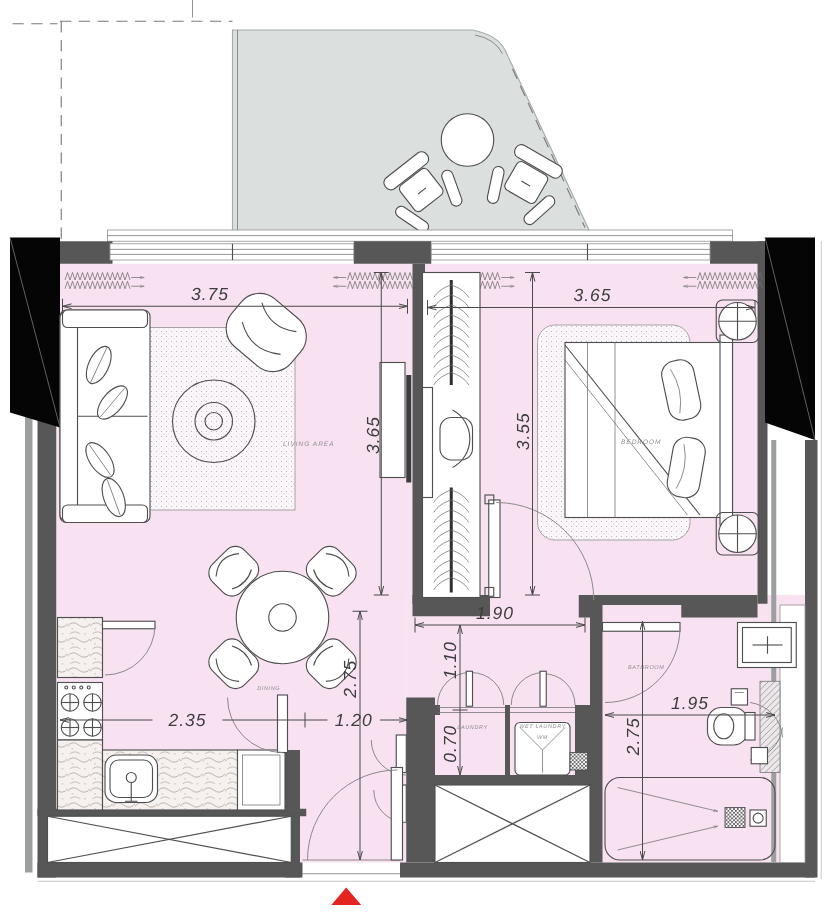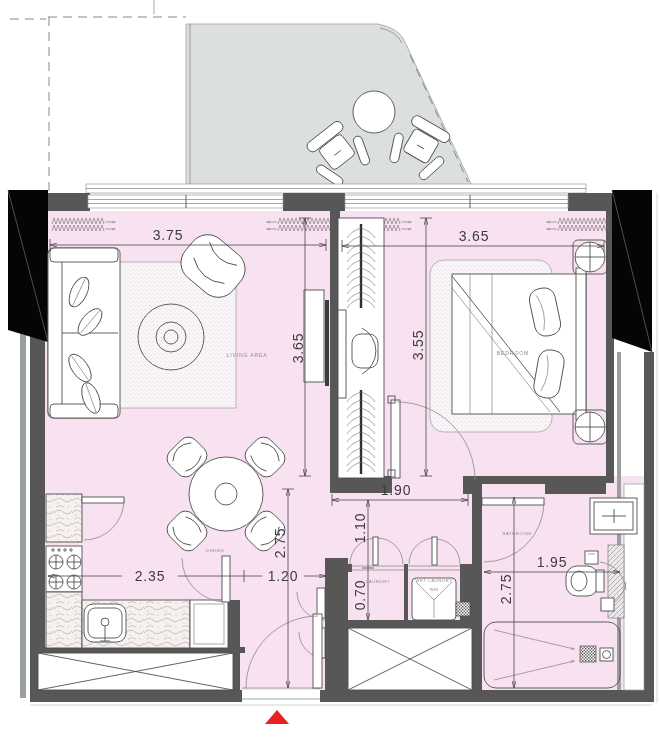--- a/index.html
+++ b/index.html
@@ -1,16 +1,16 @@
 <!DOCTYPE html>
 <html><head>
 <meta charset="utf-8">
 <style>
   html,body{margin:0;padding:0;background:#fff;}
-  .stage{width:660px;height:737px;position:relative;font-family:"Liberation Sans",sans-serif;}
+  .stage{width:660px;height:737px;position:relative;font-family:"Liberation Sans",sans-serif;font-style:italic;}
   svg{display:block}
   .floor{fill:#f8e1f0}
   .terr{fill:#dbdfdd;stroke:#a6aca9;stroke-width:0.9}
   .w{fill:#575757}
   .gry{fill:#9aa09d}
   .blk{fill:#050505}
   .f{fill:#ffffff;stroke:#4f4f4f;stroke-width:0.9}
   .fn{fill:none;stroke:#4f4f4f;stroke-width:0.9}
   .thin{fill:none;stroke:#6f6f6f;stroke-width:0.6}
   .arc{fill:none;stroke:#8a8a8a;stroke-width:0.8}

